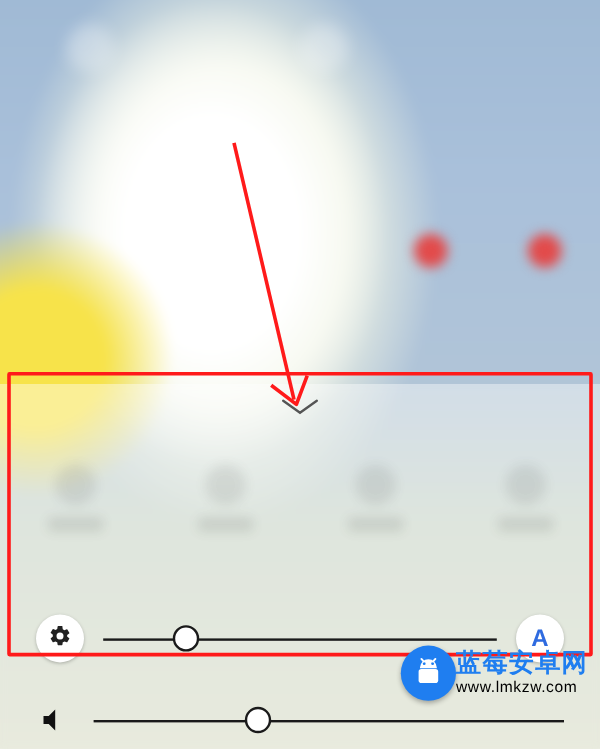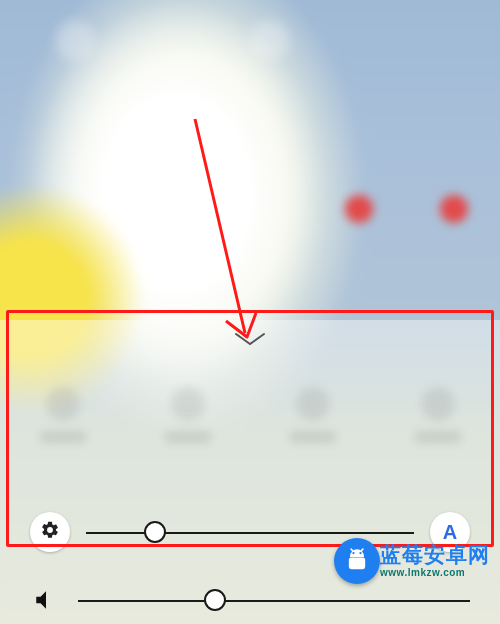--- a/index.html
+++ b/index.html
@@ -84,21 +84,21 @@
       display:flex; align-items:center; gap:0;
     }
     .wm-bubble {
       width:46px; height:46px; border-radius:50%;
       background:#1f7ef0;
       display:flex; align-items:center; justify-content:center;
       box-shadow:0 2px 4px rgba(0,0,0,.3);
     }
     .wm-text { display:flex; flex-direction:column; line-height:1.15; }
     .wm-line1 { color:#1f7ef0; font-size:21px; font-weight:700; letter-spacing:1px; }
-    .wm-line2 { color:#0f766e; font-size:10px; letter-spacing:0.5px;font-weight:bold; }
+    .wm-line2 { color:#000000; font-size:13px; letter-spacing:0.5px; }
   </style>
 </head>
 <body>
 
 <div class="wallpaper"></div>
 
 <div class="upper-blur">
   <div class="pill" style="left:55px; top:20px"></div>
   <div class="pill" style="left:250px; top:20px"></div>
   <div class="dot" style="left:345px; top:195px; background:#e24a4a"></div>

